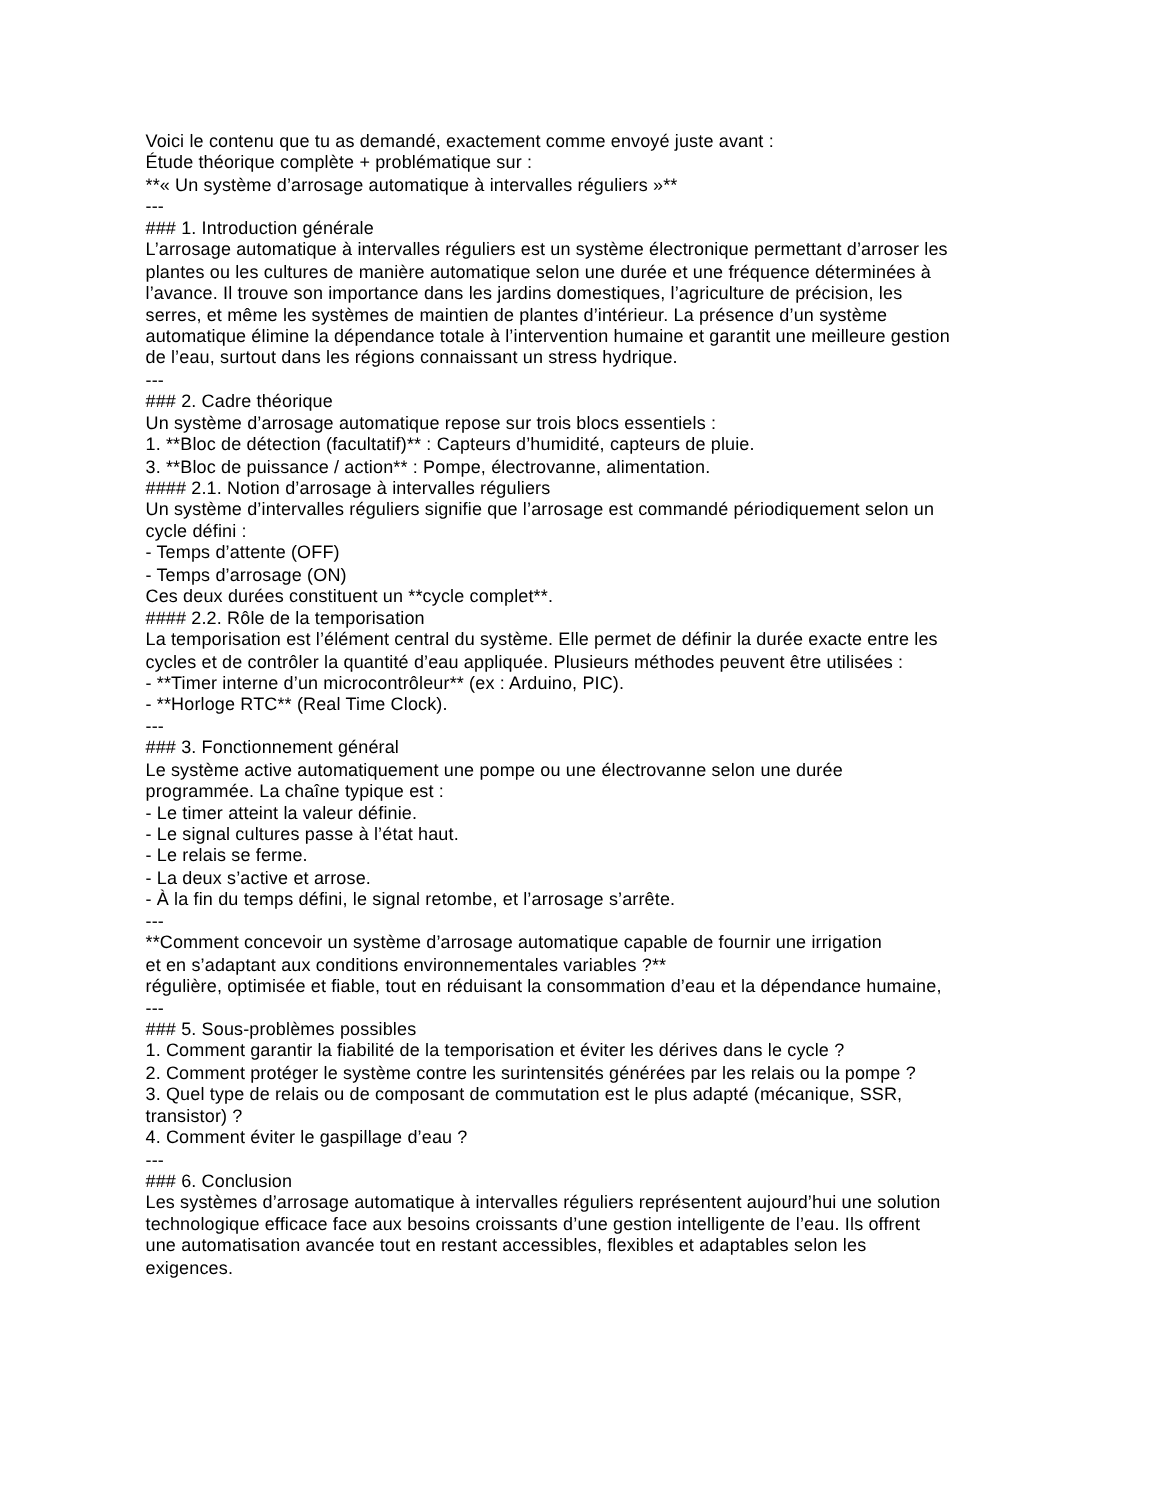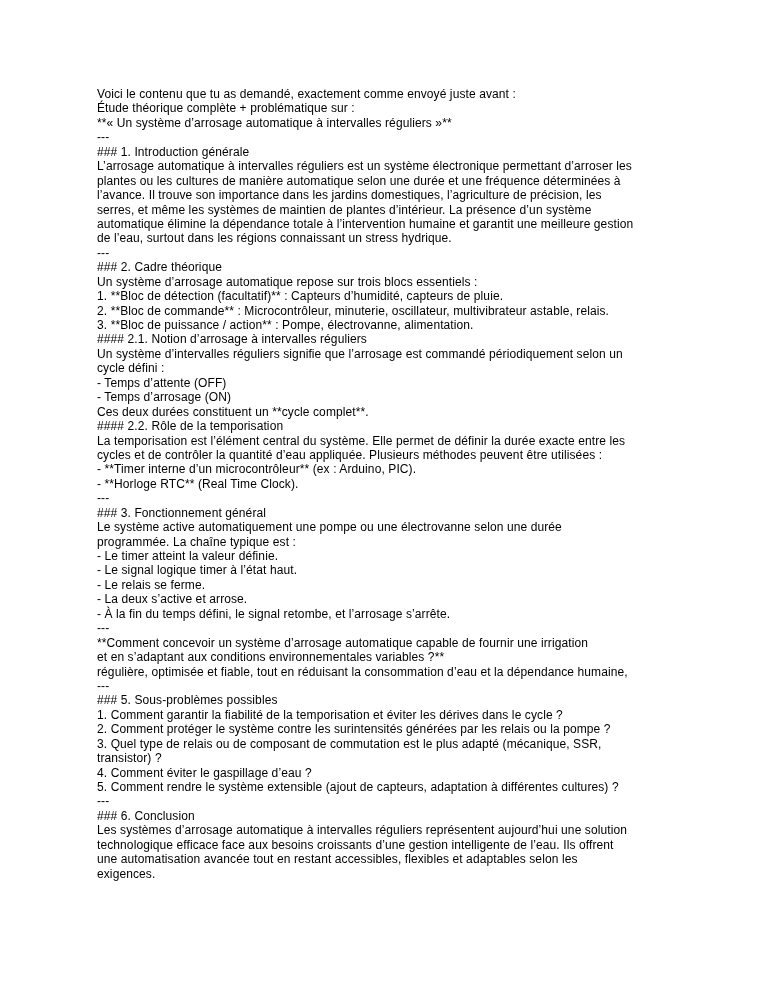--- a/index.html
+++ b/index.html
@@ -42,54 +42,52 @@
       <div class="line">L’arrosage automatique à intervalles réguliers est un système électronique permettant d’arroser les</div>
       <div class="line">plantes ou les cultures de manière automatique selon une durée et une fréquence déterminées à</div>
       <div class="line">l’avance. Il trouve son importance dans les jardins domestiques, l’agriculture de précision, les</div>
       <div class="line">serres, et même les systèmes de maintien de plantes d’intérieur. La présence d’un système</div>
       <div class="line">automatique élimine la dépendance totale à l’intervention humaine et garantit une meilleure gestion</div>
       <div class="line">de l’eau, surtout dans les régions connaissant un stress hydrique.</div>
       <div class="line">---</div>
       <div class="line">### 2. Cadre théorique</div>
       <div class="line">Un système d’arrosage automatique repose sur trois blocs essentiels :</div>
       <div class="line">1. **Bloc de détection (facultatif)** : Capteurs d’humidité, capteurs de pluie.</div>
-      <div class="line">2. **Bloc de commande** : Microcontrôleur, minuterie, oscillateur, multivibrateur astable, relais.</div>
       <div class="line">3. **Bloc de puissance / action** : Pompe, électrovanne, alimentation.</div>
       <div class="line">#### 2.1. Notion d’arrosage à intervalles réguliers</div>
       <div class="line">Un système d’intervalles réguliers signifie que l’arrosage est commandé périodiquement selon un</div>
       <div class="line">cycle défini :</div>
       <div class="line">- Temps d’attente (OFF)</div>
       <div class="line">- Temps d’arrosage (ON)</div>
       <div class="line">Ces deux durées constituent un **cycle complet**.</div>
       <div class="line">#### 2.2. Rôle de la temporisation</div>
       <div class="line">La temporisation est l’élément central du système. Elle permet de définir la durée exacte entre les</div>
       <div class="line">cycles et de contrôler la quantité d’eau appliquée. Plusieurs méthodes peuvent être utilisées :</div>
       <div class="line">- **Timer interne d’un microcontrôleur** (ex : Arduino, PIC).</div>
       <div class="line">- **Horloge RTC** (Real Time Clock).</div>
       <div class="line">---</div>
       <div class="line">### 3. Fonctionnement général</div>
       <div class="line">Le système active automatiquement une pompe ou une électrovanne selon une durée</div>
       <div class="line">programmée. La chaîne typique est :</div>
       <div class="line">- Le timer atteint la valeur définie.</div>
-      <div class="line">- Le signal logique timer à l’état haut.</div>
+      <div class="line">- Le signal cultures passe à l’état haut.</div>
       <div class="line">- Le relais se ferme.</div>
       <div class="line">- La deux s’active et arrose.</div>
       <div class="line">- À la fin du temps défini, le signal retombe, et l’arrosage s’arrête.</div>
       <div class="line">---</div>
       <div class="line">**Comment concevoir un système d’arrosage automatique capable de fournir une irrigation</div>
       <div class="line">et en s’adaptant aux conditions environnementales variables ?**</div>
       <div class="line">régulière, optimisée et fiable, tout en réduisant la consommation d’eau et la dépendance humaine,</div>
       <div class="line">---</div>
       <div class="line">### 5. Sous-problèmes possibles</div>
       <div class="line">1. Comment garantir la fiabilité de la temporisation et éviter les dérives dans le cycle ?</div>
       <div class="line">2. Comment protéger le système contre les surintensités générées par les relais ou la pompe ?</div>
       <div class="line">3. Quel type de relais ou de composant de commutation est le plus adapté (mécanique, SSR,</div>
       <div class="line">transistor) ?</div>
       <div class="line">4. Comment éviter le gaspillage d’eau ?</div>
-      <div class="line">5. Comment rendre le système extensible (ajout de capteurs, adaptation à différentes cultures) ?</div>
       <div class="line">---</div>
       <div class="line">### 6. Conclusion</div>
       <div class="line">Les systèmes d’arrosage automatique à intervalles réguliers représentent aujourd’hui une solution</div>
       <div class="line">technologique efficace face aux besoins croissants d’une gestion intelligente de l’eau. Ils offrent</div>
       <div class="line">une automatisation avancée tout en restant accessibles, flexibles et adaptables selon les</div>
       <div class="line">exigences.</div>
     </div>
 </div>
 
 </body></html>

